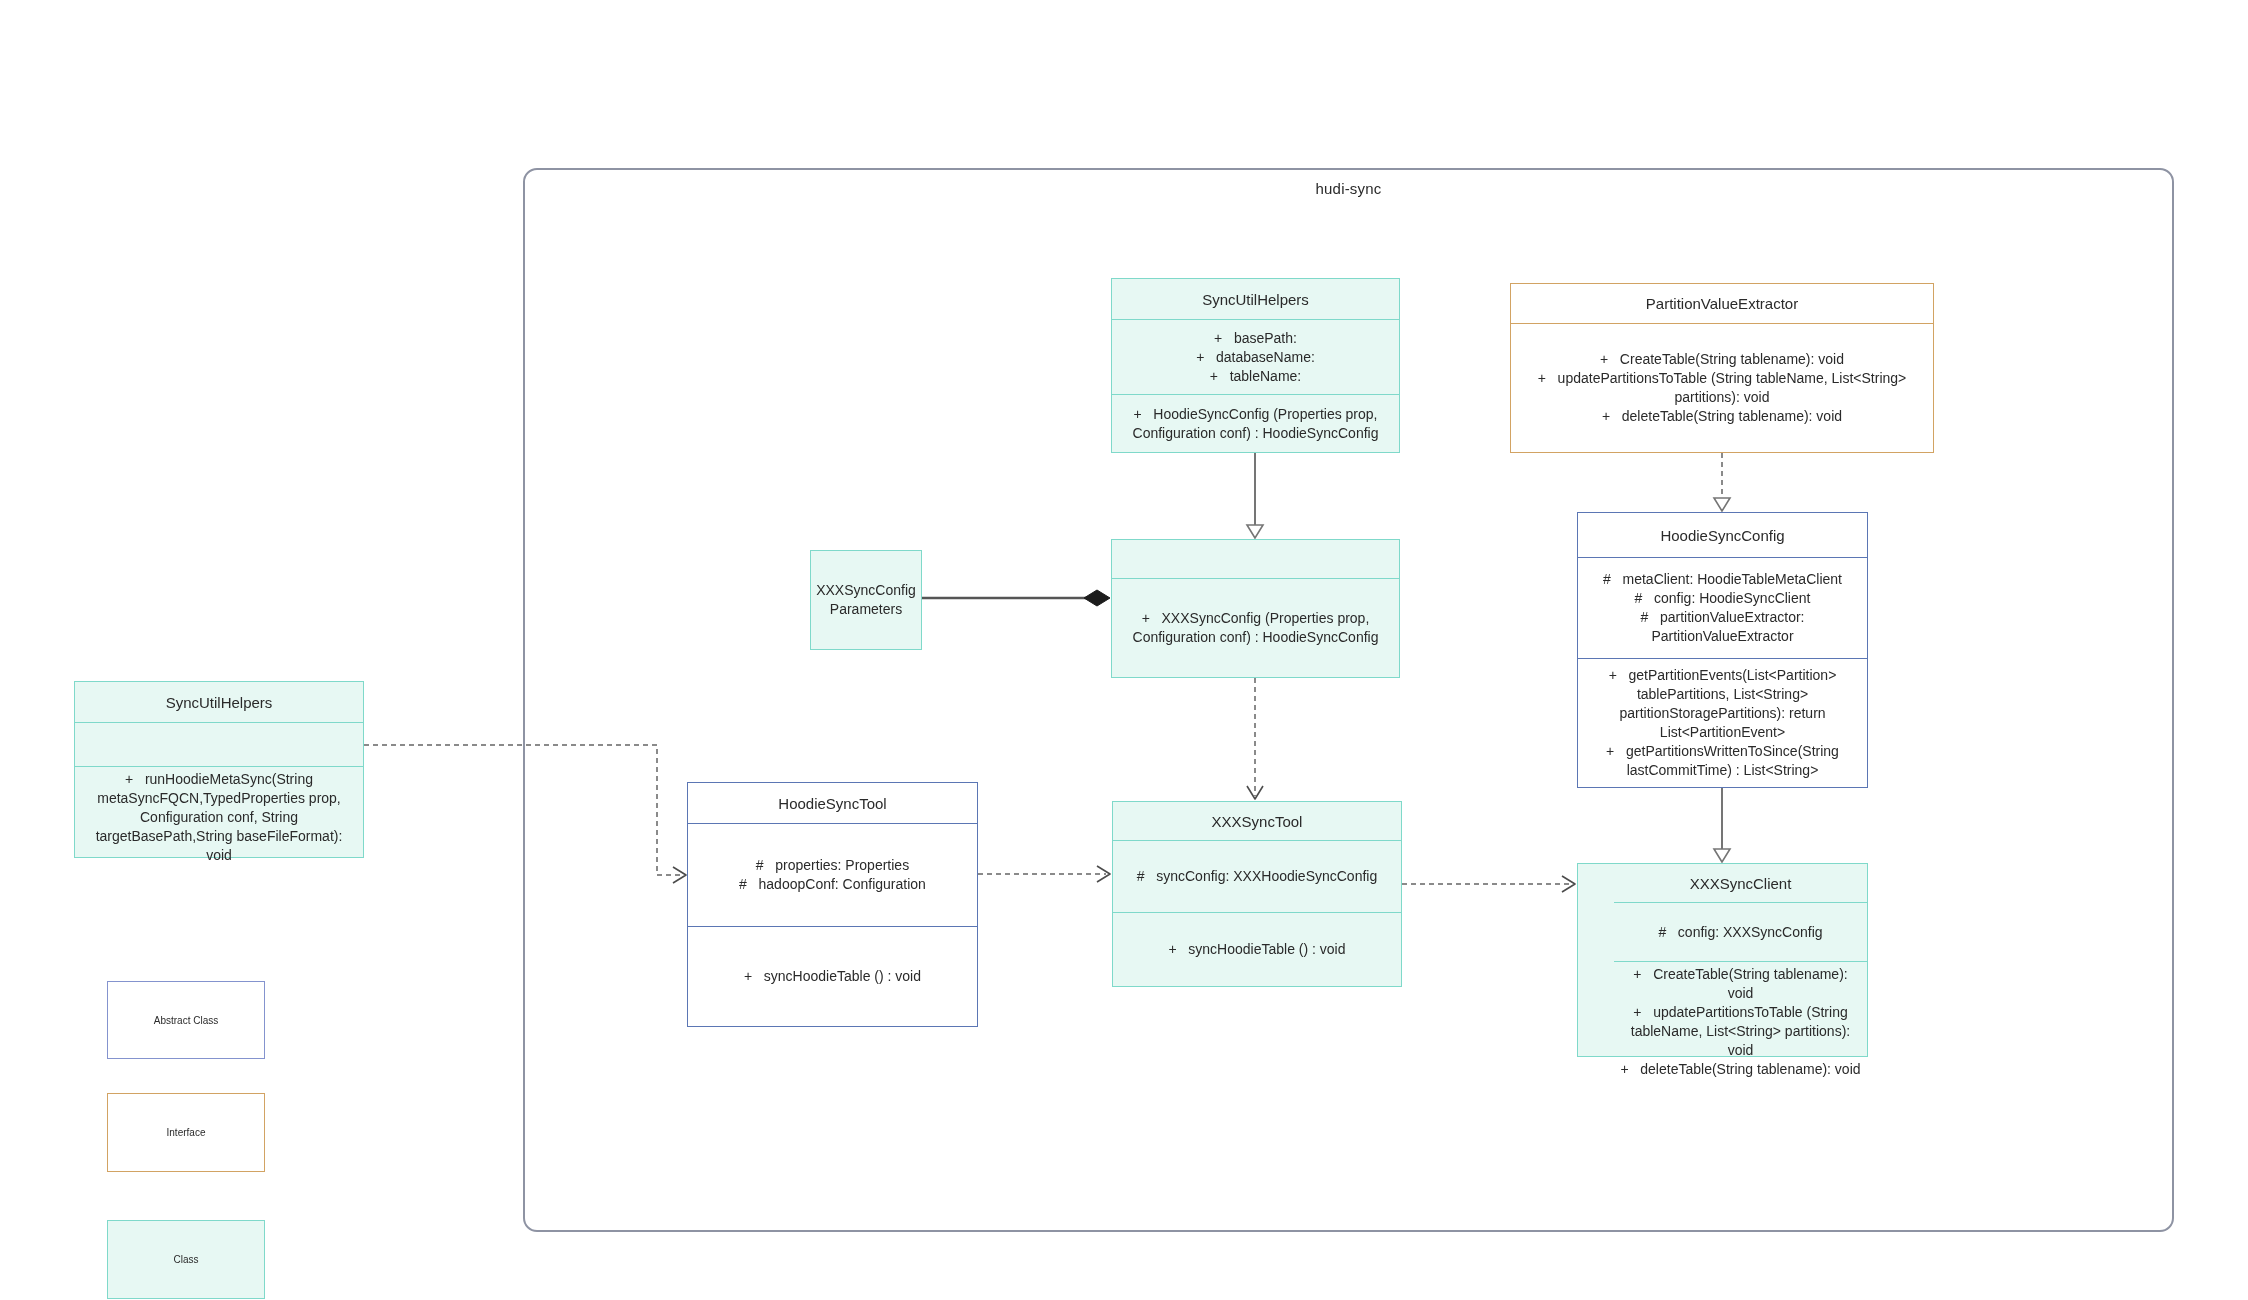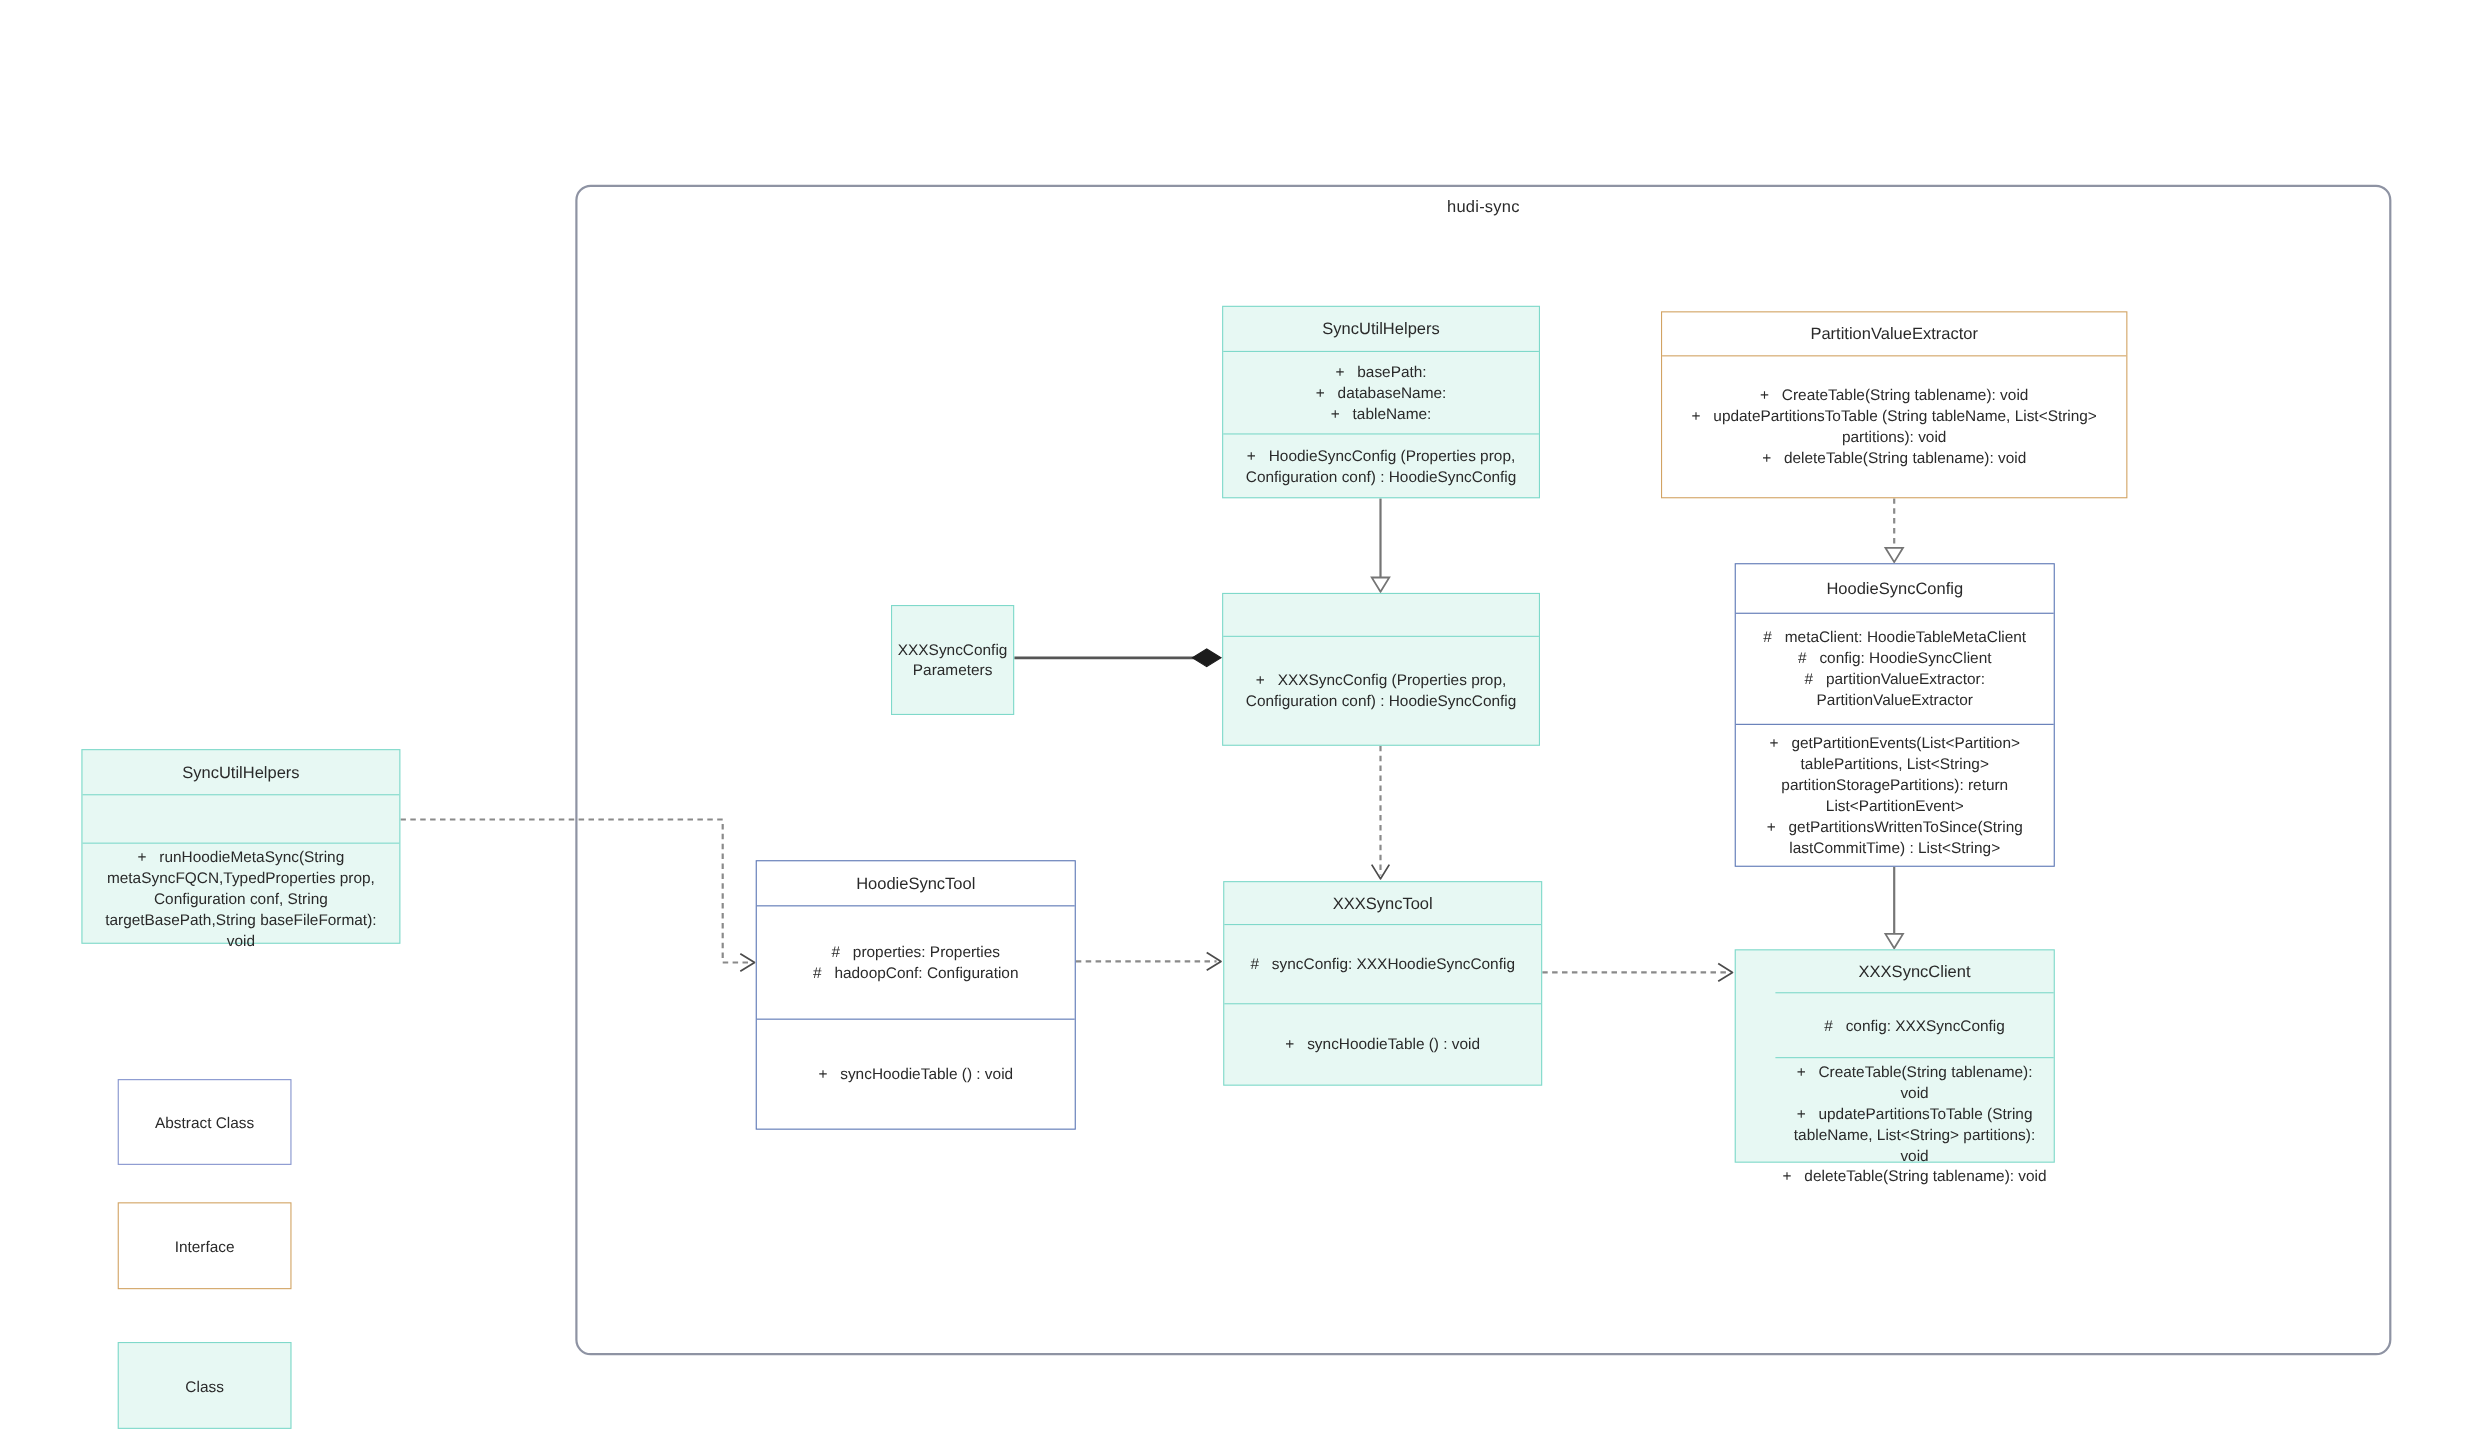--- a/index.html
+++ b/index.html
@@ -69,21 +69,21 @@
   #hoodieSyncClient .uml-title{height:45px;}
   #hoodieSyncClient .uml-attrs{height:101px;}
 
   #xxxSyncClient{left:1577px;top:863px;width:291px;height:194px;padding-left:36px;}
   #xxxSyncClient .uml-title{height:39px;}
   #xxxSyncClient .uml-attrs{height:59px;}
 
   
   .legend-box{
     position:absolute;display:flex;align-items:center;justify-content:center;
-    box-sizing:border-box;font-size:14px;background:#fff;
+    box-sizing:border-box;font-size:10px;background:#fff;
   }
   #legendAbstract{left:107px;top:981px;width:158px;height:78px;border:1.5px solid var(--abstract-border-legend,#8493ce);}
   #legendInterface{left:107px;top:1093px;width:158px;height:79px;border:1.5px solid var(--interface-border,#d2a363);}
   #legendClass{left:107px;top:1220px;width:158px;height:79px;border:1.5px solid var(--class-border,#7fd9ca);background:var(--class-fill,#e7f8f3);}
 
   
   #edges{position:absolute;left:0;top:0;pointer-events:none;}
   .solid{stroke:var(--connector,#757575);stroke-width:2;fill:none;}
   .solid-thick{stroke:#555555;stroke-width:2.5;fill:none;}
   .dash{stroke:var(--connector-dash,#8a8a8a);stroke-width:2;fill:none;stroke-dasharray:5 4;}

